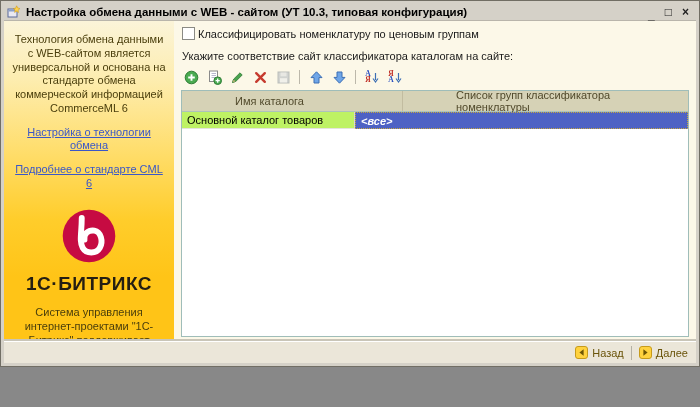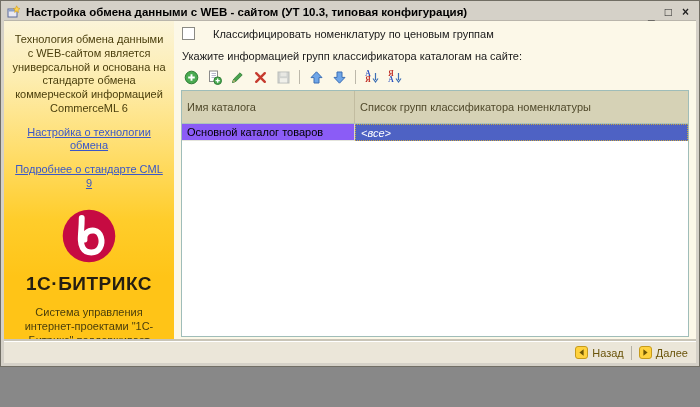--- a/index.html
+++ b/index.html
@@ -30,42 +30,42 @@
     display:flex;flex-direction:column;overflow:hidden;
   }
   .sidebar p{margin:0 0 10px 0;}
   .side-link{display:block;color:#3A57C8;text-decoration:underline;margin:0 0 10px 0;cursor:pointer;}
   .logo-wrap{margin:6px auto 2px auto;}
   .logo-title{font-size:19px;font-weight:bold;color:#241E12;letter-spacing:0.5px;margin:2px 0 10px 0;text-align:center;}
   .side-desc{margin-bottom:12px;}
   
   .main{flex:1;background:#FCF8E8;display:flex;flex-direction:column;padding:6px 7px 4px 7px;overflow:hidden;}
   .heading{text-align:center;font-size:13px;font-weight:bold;color:#3E3416;margin:4px 0 14px 0;letter-spacing:0.4px;}
-  .checkbox-row{display:flex;align-items:center;gap:18px;font-size:11px;color:#1A1A1A;margin:0 0 10px 1px;}
+  .checkbox-row{display:flex;align-items:center;gap:3px;font-size:11px;color:#1A1A1A;margin:0 0 10px 1px;}
   .checkbox{width:13px;height:13px;background:#fff;border:1px solid #8A8A84;flex:0 0 auto;cursor:pointer;}
   .instruction{font-size:11px;color:#1A1A1A;margin:0 0 4px 1px;}
   
   .toolbar{display:flex;align-items:center;gap:3px;padding:2px 0 4px 0;flex:0 0 auto;}
   .tbtn{width:20px;height:18px;display:flex;align-items:center;justify-content:center;border-radius:2px;cursor:pointer;}
   .tbtn.disabled{opacity:0.55;cursor:default;}
   .tsep{width:1px;height:14px;background:#BCB8AA;margin:0 3px;}
   .sort-box{display:flex;align-items:flex-end;gap:1px;}
   .sort-letters{display:flex;flex-direction:column;line-height:6.5px;font-size:7.5px;font-weight:bold;font-family:"Liberation Serif",serif;}
   .sl-blue{color:#2B4FC0;}
   .sl-red{color:#C03028;}
   
   .table{flex:1;border:1px solid #9FBDB9;background:#fff;display:flex;flex-direction:column;overflow:hidden;}
   .thead{display:flex;background:#D6D2B6;border-bottom:1px solid #ADC3BB;color:#50492B;font-size:11px;flex:0 0 auto;}
-  .th{padding:16px 5px;height:18px;display:flex;align-items:center;}
+  .th{padding:10px 5px;height:18px;display:flex;align-items:center;margin-left:48px;}
   .th.col1{width:173px;flex:0 0 auto;border-right:1px solid #C2BCA0;}
   .th.col2{flex:1;}
   .trow{display:flex;font-size:11px;flex:0 0 auto;height:17px;}
   .td{display:flex;align-items:center;padding:1px 5px;}
-  .td.col1{width:173px;flex:0 0 auto;background:#8b5cf6;color:#000;border-right:1px solid #D8D8D0;border-bottom:1px solid #E4E4DC;}
-  .td.col2{flex:1;background:#4E62C4;color:#fff;font-style:italic;border:1px dotted #C9A83E;}
+  .td.col1{width:173px;flex:0 0 auto;background:#bef264;color:#000;border-right:1px solid #D8D8D0;border-bottom:1px solid #E4E4DC;}
+  .td.col2{flex:1;background:#4E62C4;color:#fff;font-style:italic;border:1px dotted #C9A83E;font-weight:bold;}
   .tbody-empty{flex:1;background:#fff;}
   
   .bottombar{
     flex:0 0 auto;height:22px;background:#EBE6D9;
     border-top:1px solid #FFFFFF;box-shadow:0 -2px 0 #C9C5B8;
     display:flex;align-items:center;justify-content:flex-end;gap:7px;padding:0 8px;
   }
   .navbtn{display:flex;align-items:center;gap:4px;font-size:11px;color:#6A540A;cursor:pointer;}
   .navbtn.primary span.nav-label{font-weight:normal;}
   .nav-sep{width:1px;height:14px;background:#B5B1A4;}
@@ -87,42 +87,42 @@
       <span>□</span>
       <span>×</span>
     </span>
   </div>
 
   <div class="app-body">
 
     <div class="sidebar">
       <p>Технология обмена данными с WEB-сайтом является универсальной и основана на стандарте обмена коммерческой информацией CommerceML 6</p>
       <a class="side-link">Настройка о технологии обмена</a>
-      <a class="side-link">Подробнее о стандарте CML 9</a>
+      <a class="side-link">Подробнее о стандарте CML 6</a>
 
       <div class="logo-wrap">
         <svg width="58" height="58" viewBox="0 0 64 64">
           <circle cx="32" cy="32" r="29" fill="#C60B42"></circle>
           <path d="M24 12 C24 28 21 38 25 45 C29 52 40 52 44 45 C48 38 45 27 38 26 C31 25 26 30 27 36" stroke="#FFFFFF" stroke-width="6.5" fill="none" stroke-linecap="round"></path>
         </svg>
       </div>
       <div class="logo-title">1С·БИТРИКС</div>
 
       <p class="side-desc">Система управления интернет-проектами "1С-Битрикс" поддерживает обмен данными в типовой поставке продукта "1С-Битрикс: Управление сайтом" начиная с версии "1С-Битрикс" 6.5</p>
 
     </div>
 
     <div class="main">
 
       <div class="checkbox-row">
         <span class="checkbox"></span>
         <span>Классифицировать номенклатуру по ценовым группам</span>
       </div>
 
-      <div class="instruction">Укажите информацией групп классификатора каталогам на сайте:</div>
+      <div class="instruction">Укажите соответствие сайт классификатора каталогам на сайте:</div>
 
       <div class="toolbar">
         <span class="tbtn">
           <svg width="15" height="15" viewBox="0 0 15 15">
             <circle cx="7.5" cy="7.5" r="6.3" fill="#4AAB51" stroke="#2F7D35"></circle>
             <path d="M7.5 4.2 V10.8 M4.2 7.5 H10.8" stroke="#FFFFFF" stroke-width="1.9"></path>
           </svg>
         </span>
         <span class="tbtn">
           <svg width="15" height="15" viewBox="0 0 15 15">

